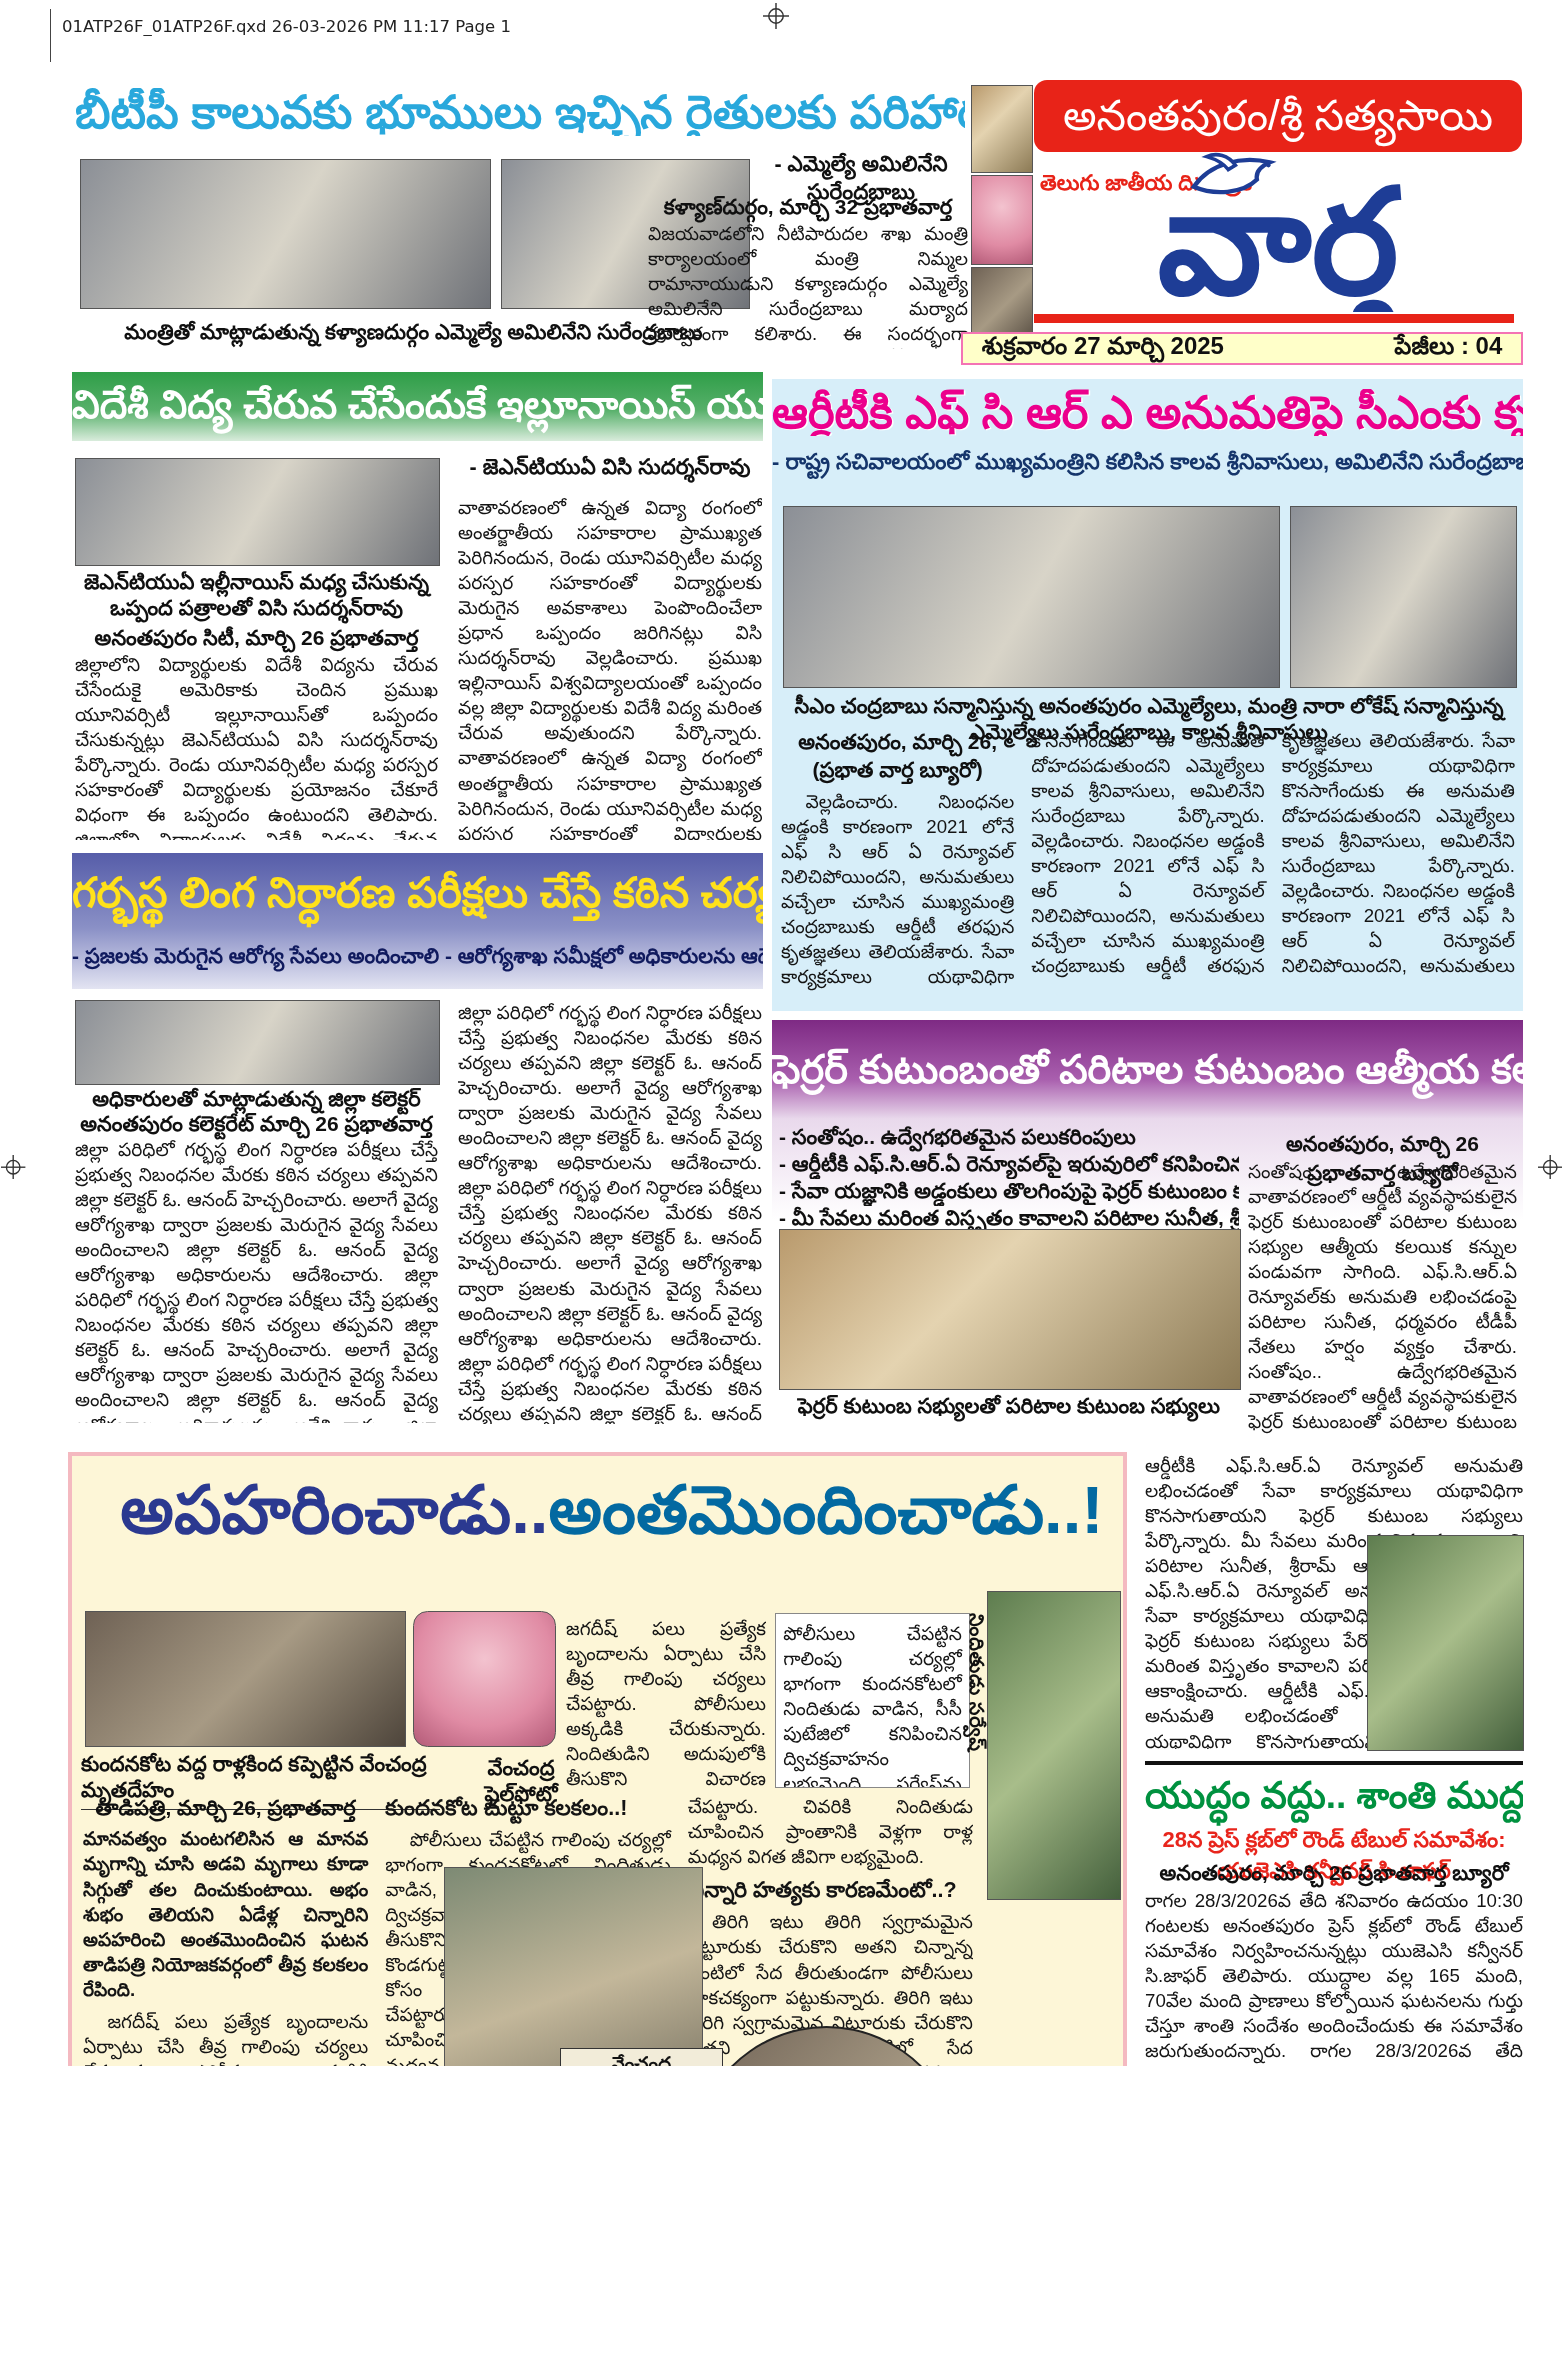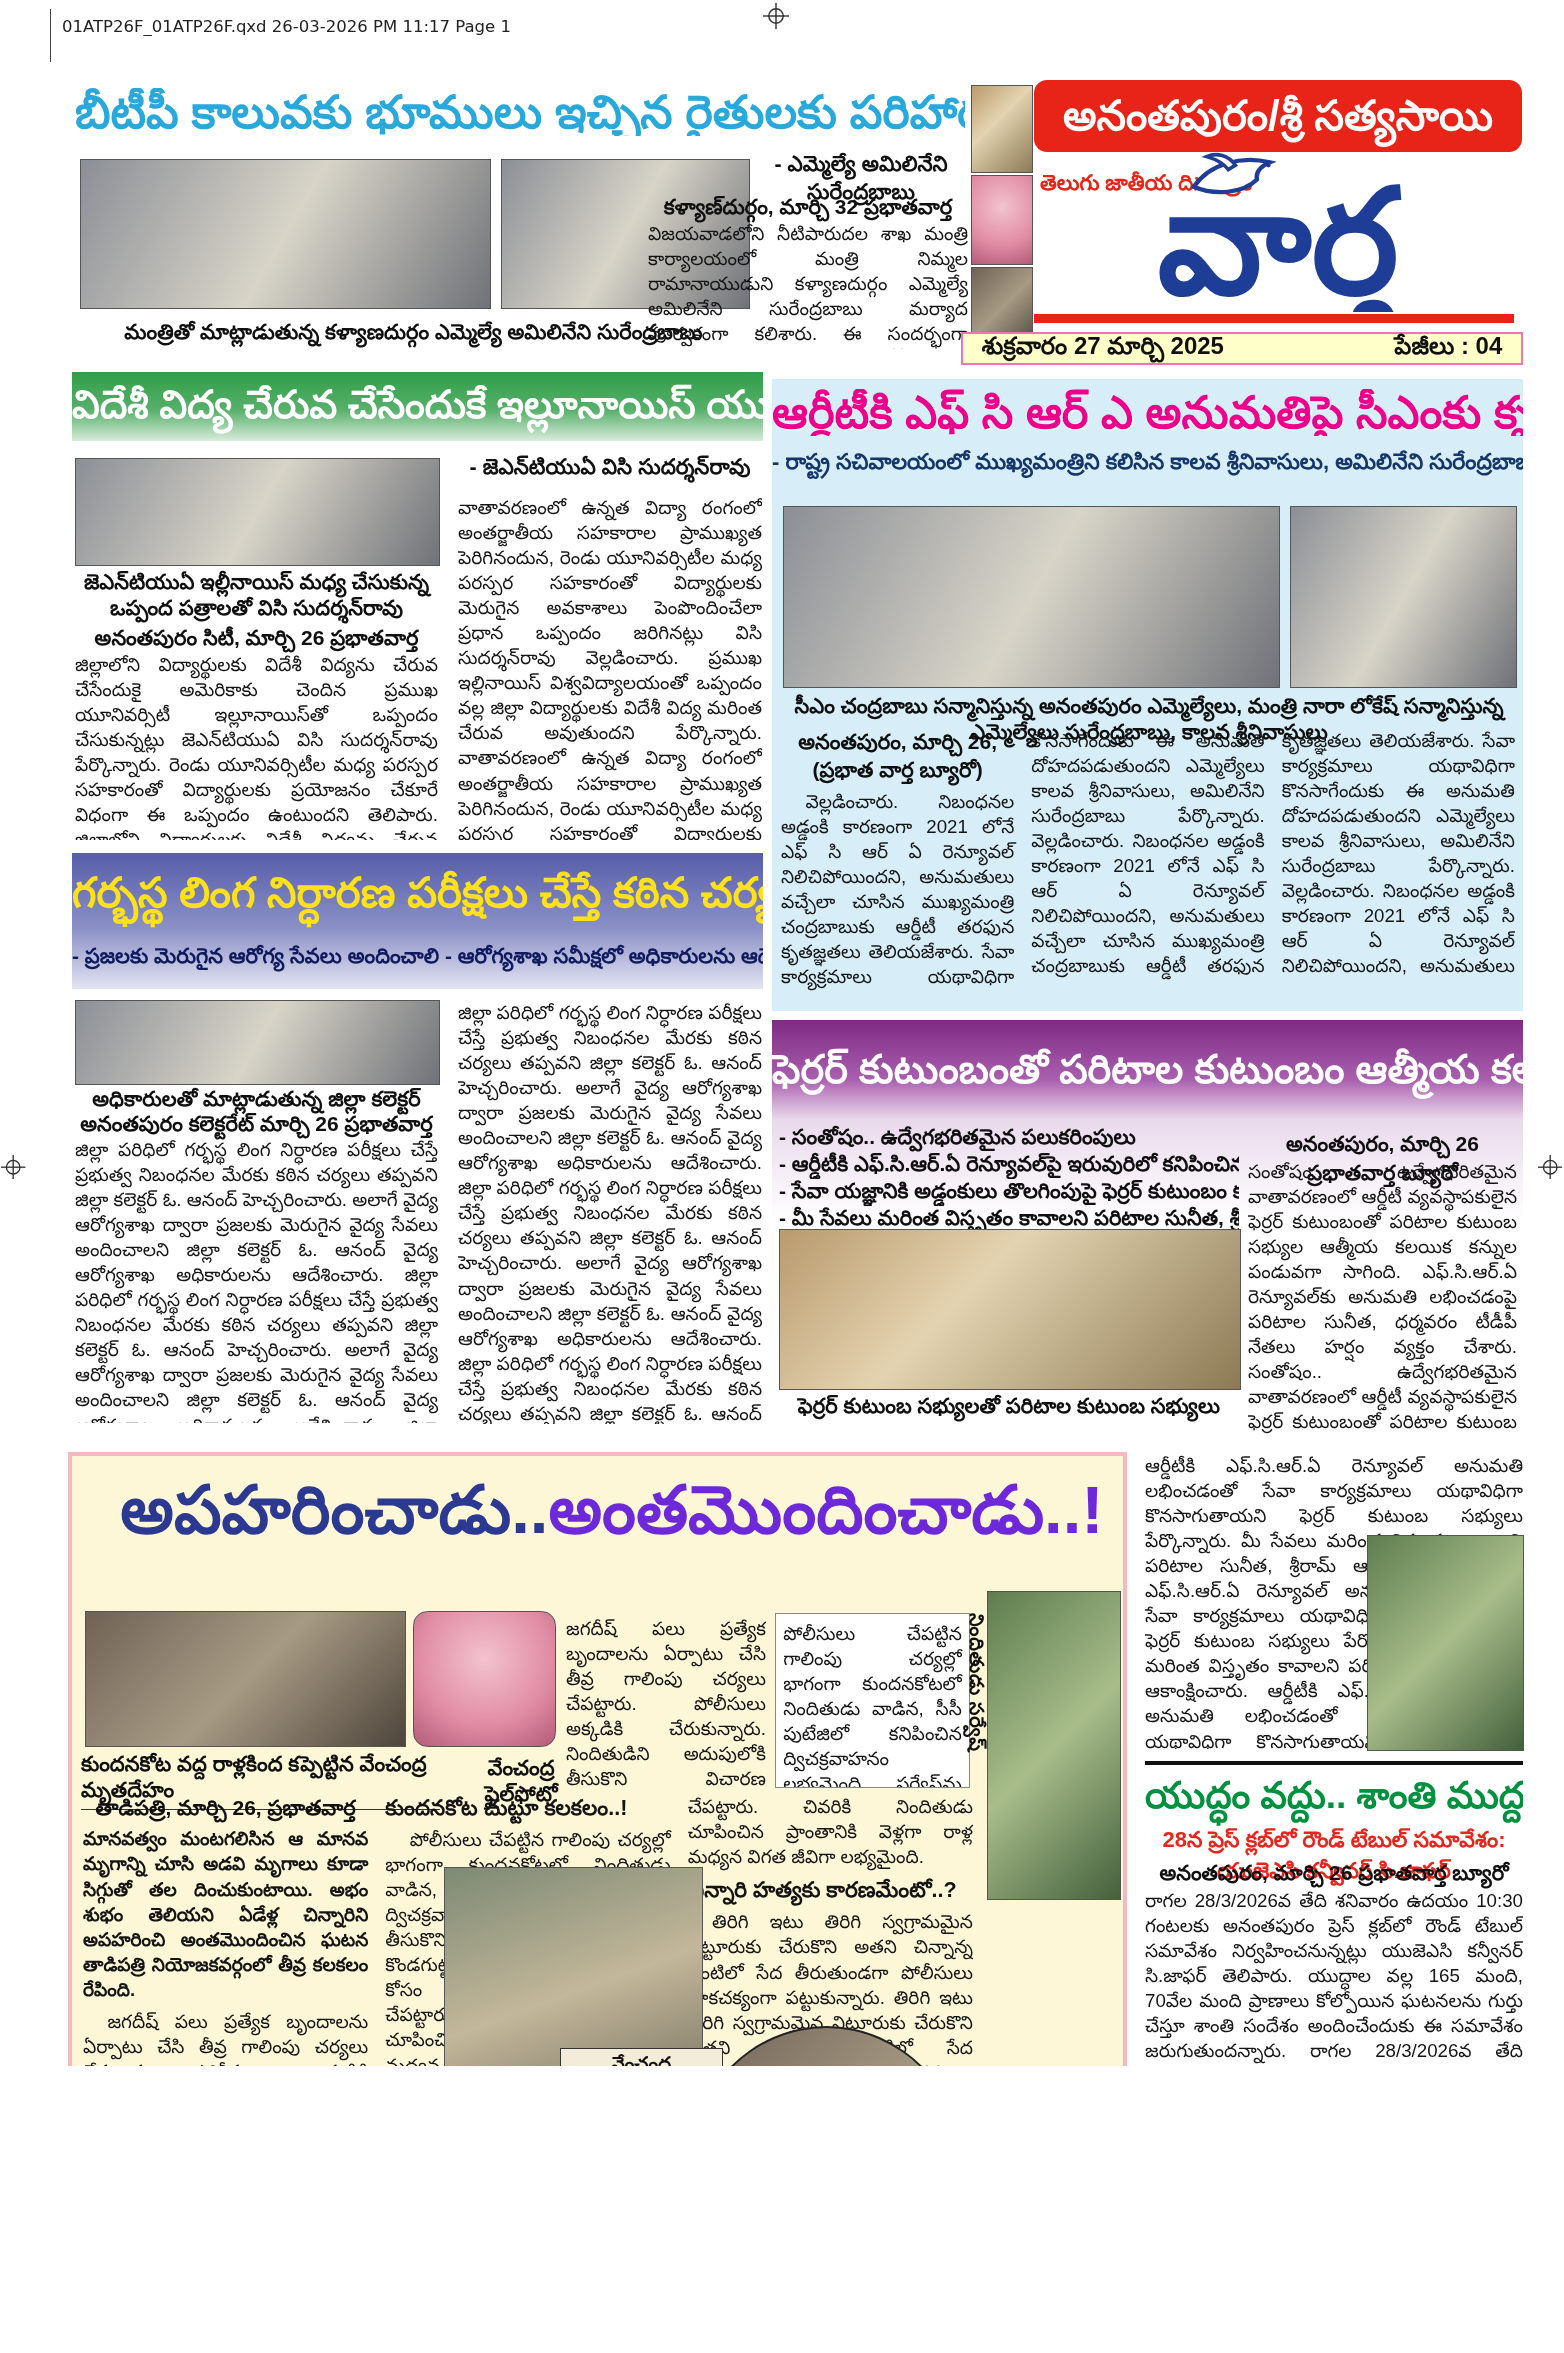--- a/index.html
+++ b/index.html
@@ -33,29 +33,29 @@
   .hl-violet{background:linear-gradient(180deg,#565da9 0%,#8a90c6 55%,#e3e4f2 100%);
              color:#ffe11a;font-size:42px;font-weight:800;text-align:center;}
   .hl-purple{background:linear-gradient(180deg,#7e2a84 0%,#a95fae 60%,#e9d9ec 100%);
              color:#ffffff;font-size:40px;font-weight:800;text-align:center;}
   .hl-peace{color:#00913f;font-size:37px;font-weight:800;text-align:center;}
   .deck-navy{color:#15356b;font-weight:bold;font-size:22px;text-align:center;}
   .deck-dark{color:#101a5e;font-weight:bold;font-size:21px;text-align:center;}
   .deck-red{color:#e8251c;font-weight:800;font-size:22px;text-align:center;}
   .bullet{font-weight:bold;font-size:21px;color:#101010;line-height:1.45;}
   
-  .banner{background:#e82318;border-radius:13px;color:#fff;font-weight:700;
+  .banner{background:#e82318;border-radius:13px;color:#fff;font-weight:400;
           font-size:42px;text-align:center;line-height:72px;}
   .logo{color:#1e3d96;font-weight:800;font-size:147px;line-height:140px;text-align:center;}
   .tagline{color:#e82318;font-weight:bold;font-size:21.5px;}
   .datebar{background:#ffffc9;border:2.9px solid #f473b4;display:flex;align-items:center;
            justify-content:space-between;font-weight:800;font-size:24px;padding:0 18.7px;box-sizing:border-box;}
   
   .murder-panel{background:#fdf6d7;border:4.3px solid #f4b9c0;box-sizing:border-box;}
-  .hl-m1{color:#2b3990;margin-left:28px;} .hl-m2{color:#6d28d9;}
+  .hl-m1{color:#2b3990;margin-left:28px;} .hl-m2{color:#0369a1;}
   .hl-murder{font-size:67px;font-weight:800;text-align:center;line-height:1.1;}
   .m-bullets{color:#14144c;font-weight:800;font-size:24.4px;text-align:center;}
   .white-box{background:#ffffff;border:1.4px solid #888;padding:7.2px;box-sizing:border-box;}
   .oval{border-radius:50%;border:2.2px solid #222;overflow:hidden;}
   .oval-cap{position:absolute;left:8%;right:8%;bottom:29px;background:rgba(255,255,255,.92);
             font-weight:bold;font-size:19.4px;text-align:center;padding:2.9px 4.3px;}
   .cap-box{background:#f2ecd9;border:1.4px solid #333;font-weight:bold;font-size:18.7px;
            text-align:center;padding:4.3px;}
   .vlabel{writing-mode:vertical-rl;font-weight:bold;font-size:19.4px;letter-spacing:0.7px;}
   

